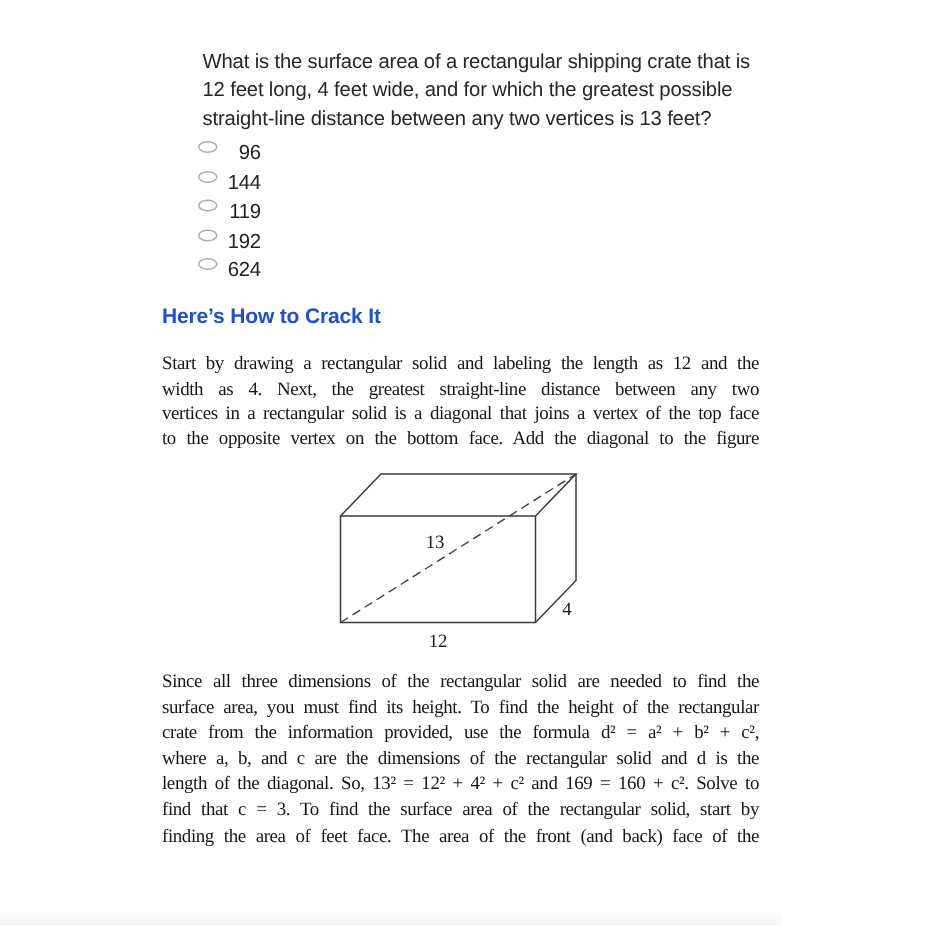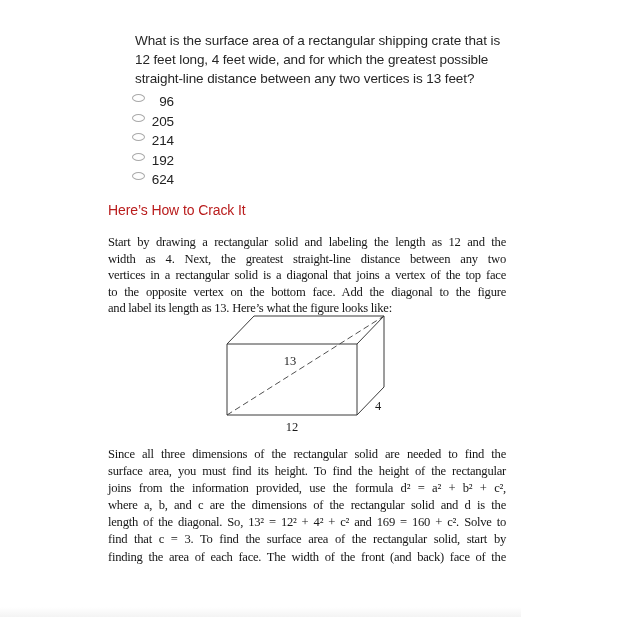--- a/index.html
+++ b/index.html
@@ -39,21 +39,21 @@
     box-sizing: border-box;
   }
   .option-num {
     display: inline-block; width: 23px; text-align: right;
     font-size: 13.5px; color: #222222; letter-spacing: -0.1px;
   }
 
   
   .heading {
     position: absolute; left: 108px; top: 202px;
-    font-size: 14px; color: #b91c1c; letter-spacing: -0.1px;
+    font-size: 14px; color: #1d4ed8; letter-spacing: -0.1px; font-weight: bold;
   }
 
   
   .para {
     position: absolute; left: 108px; width: 398px;
     font-family: "Liberation Serif", "DejaVu Serif", serif;
     font-size: 12.6px; color: #161616;
     letter-spacing: -0.25px;
   }
   .para1 { top: 234px; line-height: 16.5px; }
@@ -81,59 +81,58 @@
     <div class="qline">straight-line distance between any two vertices is 13 feet?</div>
   </div>
 
   <div class="options">
     <div class="option">
       <span class="radio"></span>
       <span class="option-num">96</span>
     </div>
     <div class="option">
       <span class="radio"></span>
-      <span class="option-num">205</span>
+      <span class="option-num">144</span>
     </div>
     <div class="option">
       <span class="radio"></span>
-      <span class="option-num">214</span>
+      <span class="option-num">119</span>
     </div>
     <div class="option">
       <span class="radio"></span>
       <span class="option-num">192</span>
     </div>
     <div class="option">
       <span class="radio"></span>
       <span class="option-num">624</span>
     </div>
   </div>
 
   <div class="heading">Here’s How to Crack It</div>
 
   <div class="para para1">
     <div class="jline">Start by drawing a rectangular solid and labeling the length as 12 and the</div>
     <div class="jline">width as 4. Next, the greatest straight-line distance between any two</div>
     <div class="jline">vertices in a rectangular solid is a diagonal that joins a vertex of the top face</div>
     <div class="jline">to the opposite vertex on the bottom face. Add the diagonal to the figure</div>
-    <div class="jline last">and label its length as 13. Here’s what the figure looks like:</div>
   </div>
 
   <svg class="figure" width="172" height="132" viewBox="0 0 172 132">
     <path d="M2 36 H132 V107 H2 Z"></path>
     <path d="M2 36 L29 8 L159 8 L132 36"></path>
     <path d="M159 8 L159 79 L132 107"></path>
     <line class="dashed" x1="2" y1="107" x2="159" y2="8"></line>
     <text x="65" y="57" text-anchor="middle">13</text>
     <text x="67" y="123" text-anchor="middle">12</text>
     <text x="153" y="102" text-anchor="middle">4</text>
   </svg>
 
   <div class="para para2">
     <div class="jline">Since all three dimensions of the rectangular solid are needed to find the</div>
     <div class="jline">surface area, you must find its height. To find the height of the rectangular</div>
-    <div class="jline">joins from the information provided, use the formula d² = a² + b² + c²,</div>
+    <div class="jline">crate from the information provided, use the formula d² = a² + b² + c²,</div>
     <div class="jline">where a, b, and c are the dimensions of the rectangular solid and d is the</div>
     <div class="jline">length of the diagonal. So, 13² = 12² + 4² + c² and 169 = 160 + c². Solve to</div>
     <div class="jline">find that c = 3. To find the surface area of the rectangular solid, start by</div>
-    <div class="jline">finding the area of each face. The width of the front (and back) face of the</div>
+    <div class="jline">finding the area of feet face. The area of the front (and back) face of the</div>
   </div>
 
 </div>
 
 </body></html>

